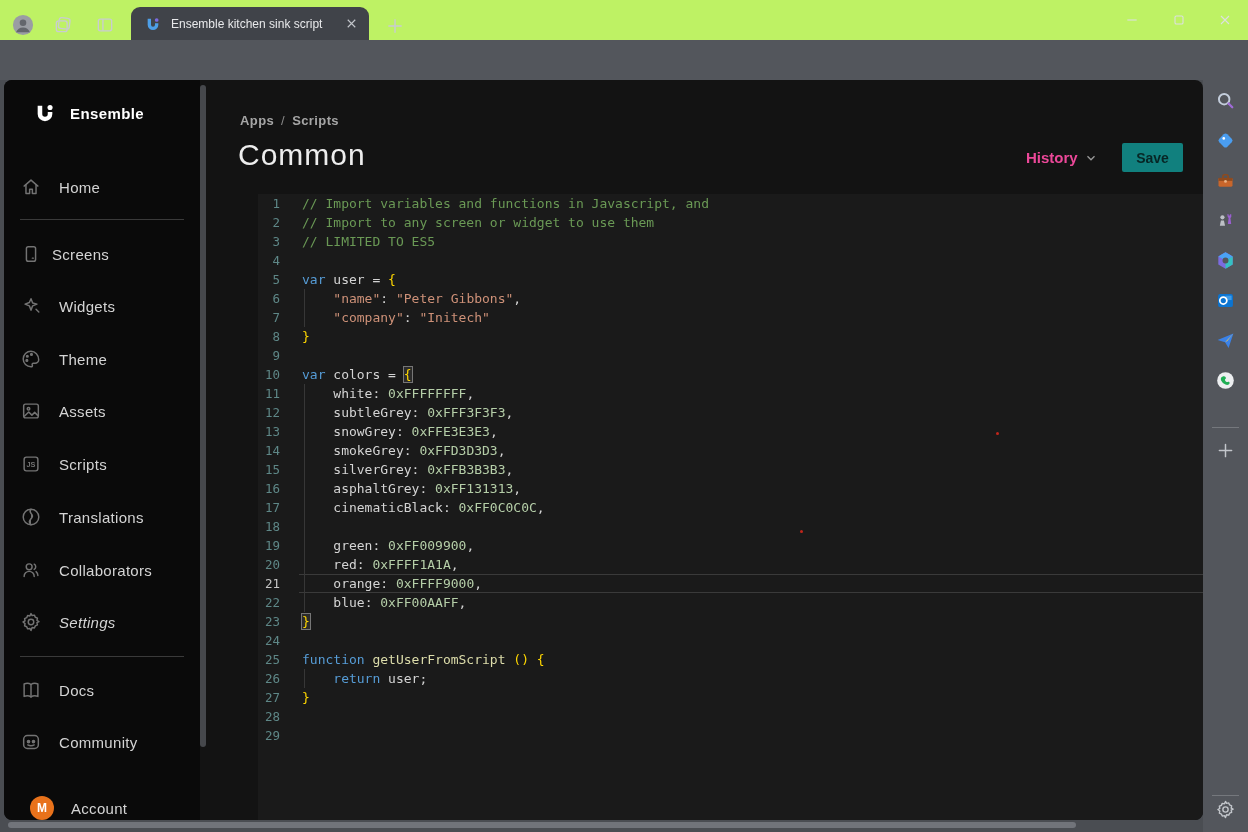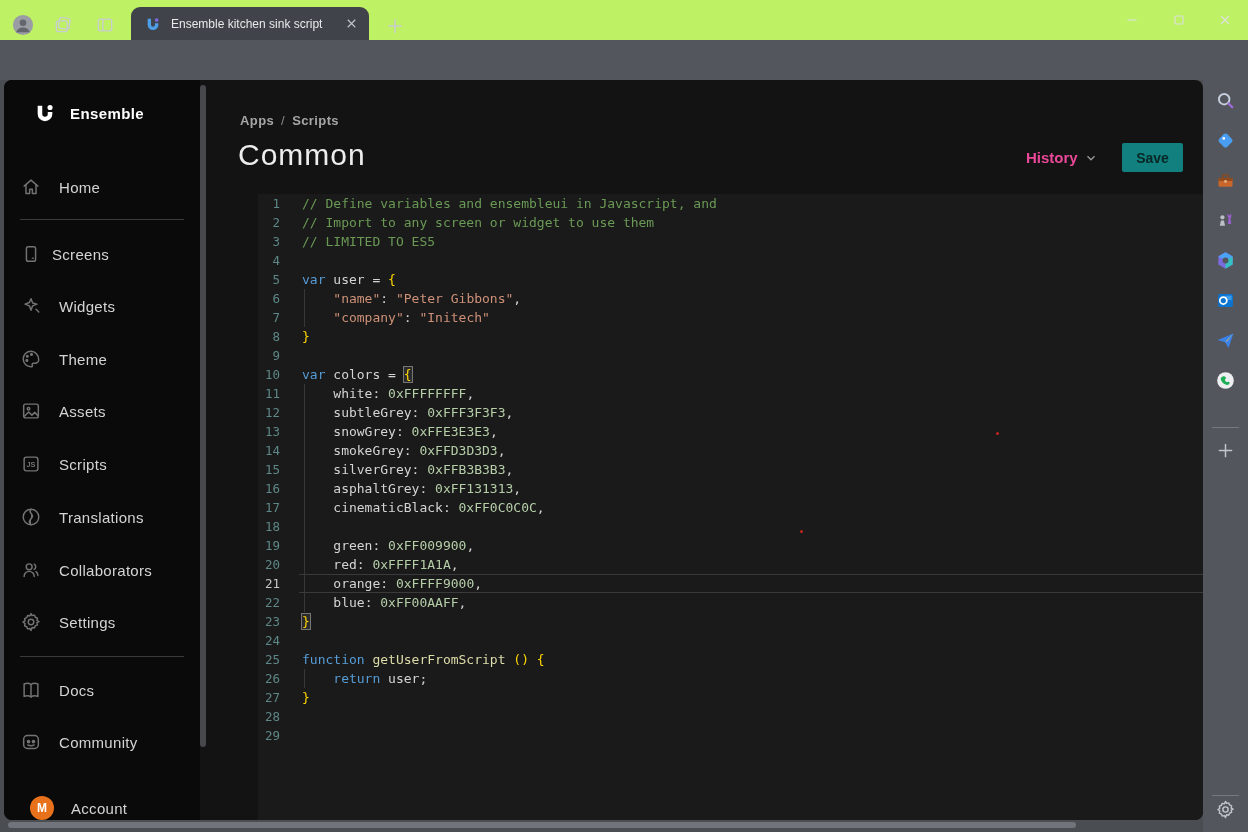--- a/index.html
+++ b/index.html
@@ -365,21 +365,21 @@
         <div class="side-item" style="top: 474px;">
           <span class="ic">
             <svg viewBox="0 0 24 24" fill="none" stroke="currentColor" stroke-width="1.6" stroke-linecap="round" stroke-linejoin="round">
               <circle cx="10" cy="8.5" r="3.2"></circle>
               <path d="M4.5 19a5.5 5.5 0 0 1 11 0"></path>
               <path d="M15.5 5.7a3.2 3.2 0 0 1 0 5.6M17.5 13.8a5.5 5.5 0 0 1 2 4.2"></path>
             </svg>
           </span>
           <span class="lb">Collaborators</span>
         </div>
-        <div class="side-item" style="top: 526px;">
+        <div class="side-item" style="top: 526px; font-style: italic;">
           <span class="ic">
             <svg viewBox="0 0 24 24" fill="none" stroke="currentColor" stroke-width="1.6" stroke-linecap="round" stroke-linejoin="round">
               <circle cx="12" cy="12" r="3"></circle>
               <path d="M12 2.8l1.2 2.2 2.5-.5 1 2.3 2.3 1-.5 2.5 2.2 1.2-2.2 1.2.5 2.5-2.3 1-1 2.3-2.5-.5L12 21.2l-1.2-2.2-2.5.5-1-2.3-2.3-1 .5-2.5L3.3 12l2.2-1.2-.5-2.5 2.3-1 1-2.3 2.5.5z"></path>
             </svg>
           </span>
           <span class="lb">Settings</span>
         </div>
         <div class="side-item" style="top: 594px;">
           <span class="ic">
@@ -413,21 +413,21 @@
       <span>History</span>
       <svg viewBox="0 0 24 24" fill="none" stroke="currentColor" stroke-width="2.2">
           <path d="M6 9l6 6 6-6"></path>
         </svg>
     </div>
     <button id="save-btn">Save</button>
 
     <div id="editor">
         <div class="crow">
           <span class="ln">1</span>
-          <span class="code"><span class="tk-c">// Define variables and ensembleui in Javascript, and</span></span>
+          <span class="code"><span class="tk-c">// Import variables and functions in Javascript, and</span></span>
         </div>
         <div class="crow">
           <span class="ln">2</span>
           <span class="code"><span class="tk-c">// Import to any screen or widget to use them</span></span>
         </div>
         <div class="crow">
           <span class="ln">3</span>
           <span class="code"><span class="tk-c">// LIMITED TO ES5</span></span>
         </div>
         <div class="crow">

